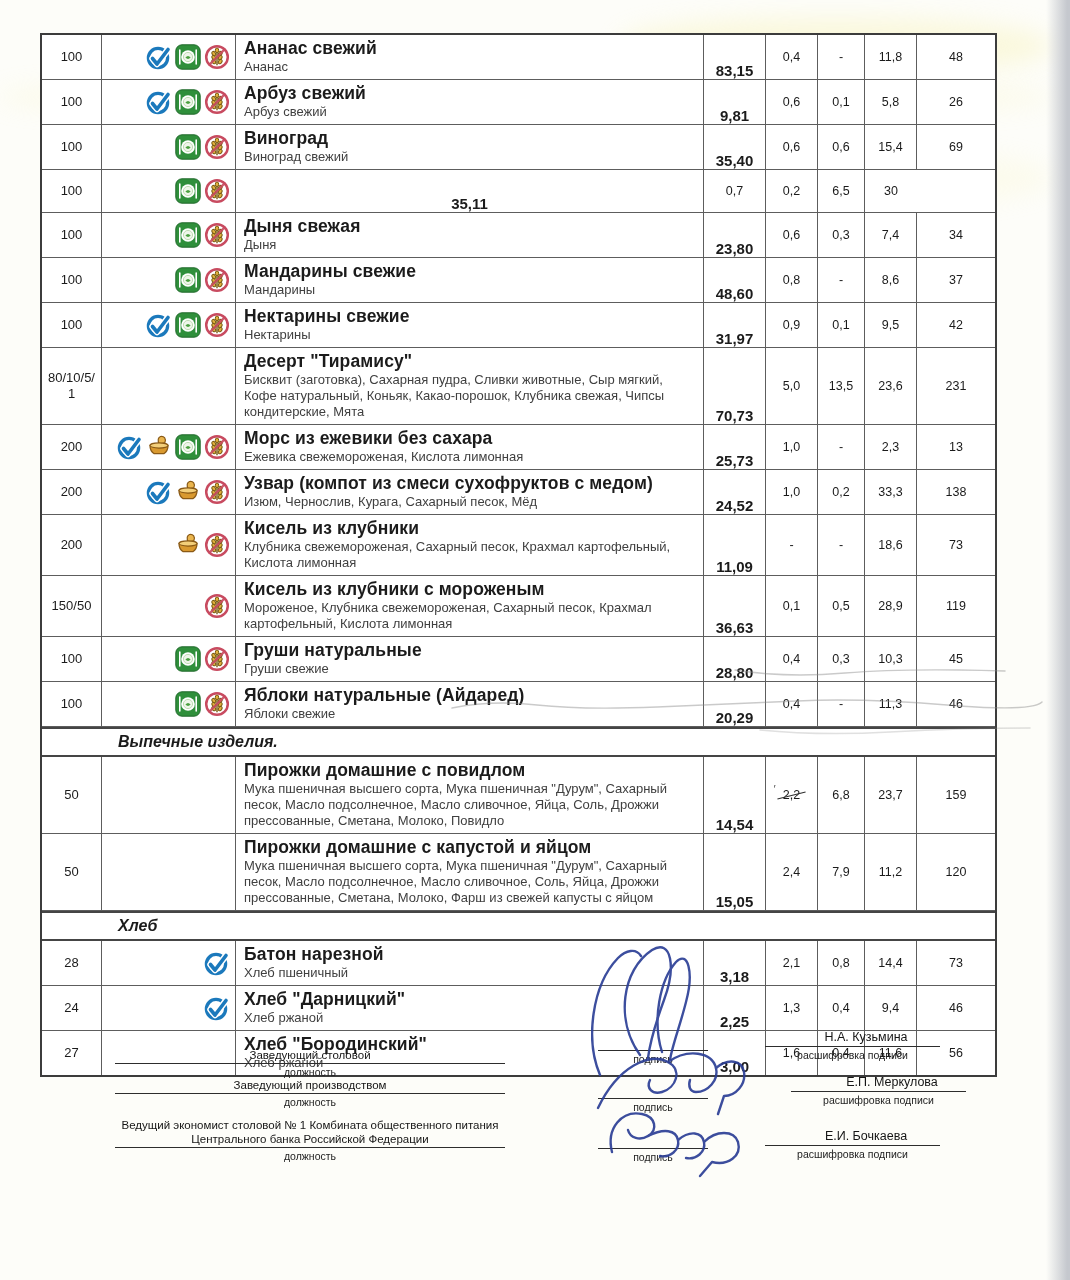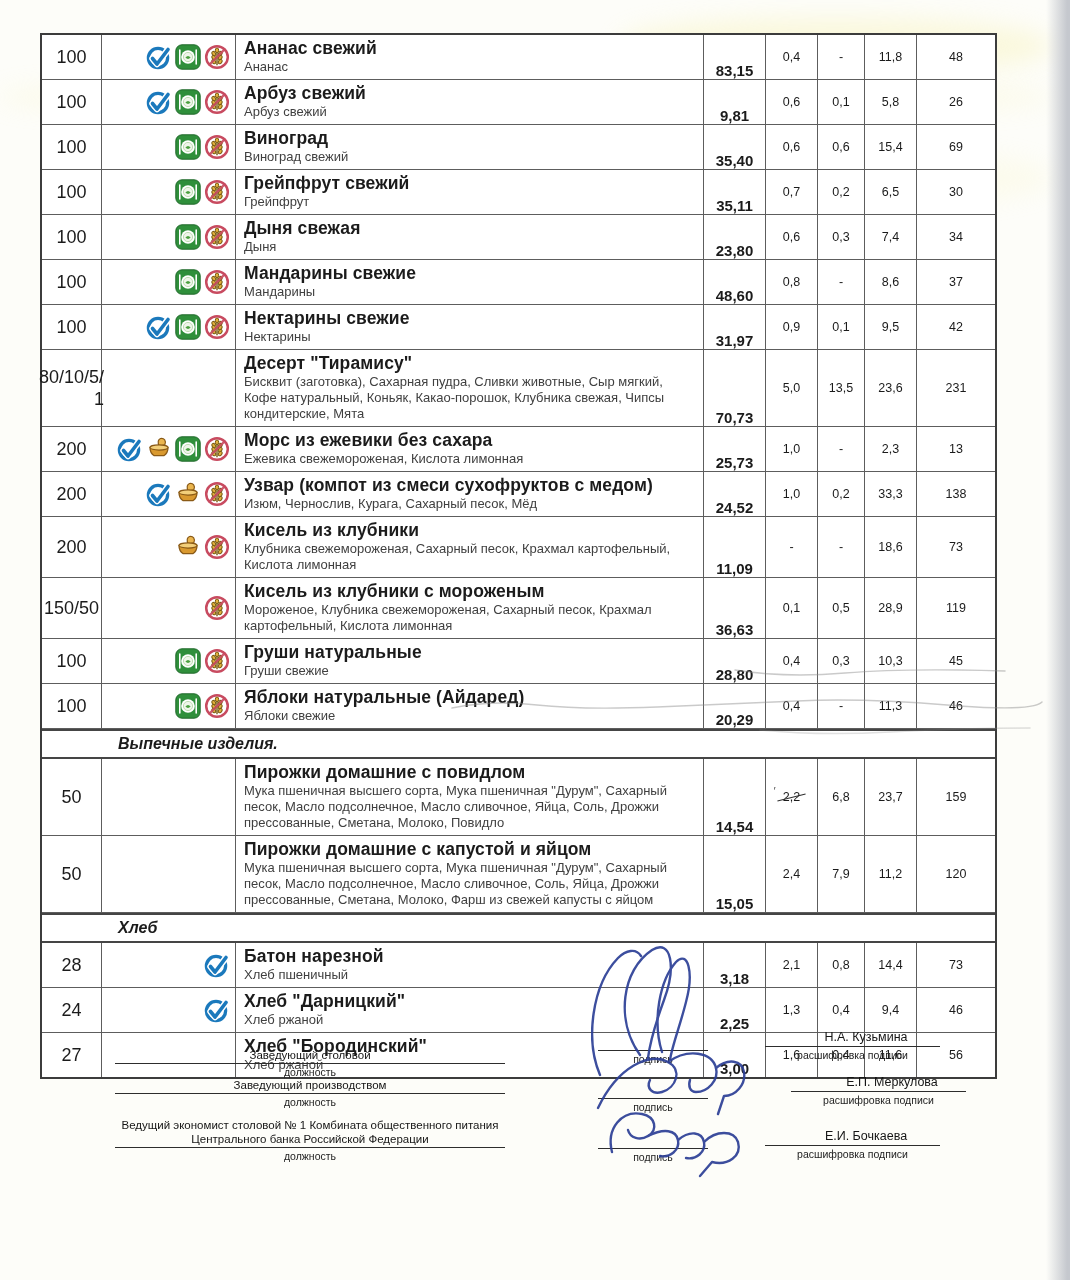--- a/index.html
+++ b/index.html
@@ -23,21 +23,21 @@
   
   .menu-table{
     position:absolute;left:40px;top:33px;width:953px;
     border:2px solid #3c3c3c;background:#fff;
   }
   .row{display:grid;grid-template-columns:60px 134px 468px 62px 52px 47px 52px 78px;border-bottom:1px solid #5d5d5d;}
   .row:last-child{border-bottom:none;}
   .row.item{min-height:42px;}
   .cell{border-right:1px solid #5d5d5d;display:flex;align-items:center;justify-content:center;box-sizing:border-box;}
   .cell.last{border-right:none;}
-  .cell.portion{font-size:18px;text-align:right;padding:2px;}
+  .cell.portion{font-size:13px;text-align:center;padding:2px;}
   .cell.portion span{white-space:pre-line;line-height:1.25;}
   .cell.icons{justify-content:flex-end;gap:3px;padding:2px 5px 2px 2px;}
   .cell.icons svg{display:block;}
   .cell.name{flex-direction:column;align-items:flex-start;justify-content:center;padding:3px 10px 4px 8px;}
   .dish-name{font-weight:bold;font-size:17.5px;line-height:20px;letter-spacing:.1px;}
   .dish-ingredients{font-size:13px;line-height:16px;margin-top:1px;color:#404040;}
   .cell.num{font-size:12.5px;}
   .cell.price{font-weight:bold;font-size:15px;align-items:flex-end;}
   .struck{position:relative;display:inline-block;padding:0 2px;}
   .struck::before{content:"";position:absolute;left:-4px;right:-4px;top:52%;border-top:1.8px solid #2e2e2e;transform:rotate(-14deg);}
@@ -249,24 +249,20 @@
     <ellipse cx="9.8" cy="9.6" rx="1.7" ry="2.3" fill="#e2b23c" stroke="#7a5c12" stroke-width="1" transform="rotate(-32 9.8 9.6)"></ellipse>
     <ellipse cx="16.2" cy="9.6" rx="1.7" ry="2.3" fill="#e2b23c" stroke="#7a5c12" stroke-width="1" transform="rotate(32 16.2 9.6)"></ellipse>
     <ellipse cx="9.8" cy="13.6" rx="1.7" ry="2.3" fill="#e2b23c" stroke="#7a5c12" stroke-width="1" transform="rotate(-32 9.8 13.6)"></ellipse>
     <ellipse cx="16.2" cy="13.6" rx="1.7" ry="2.3" fill="#e2b23c" stroke="#7a5c12" stroke-width="1" transform="rotate(32 16.2 13.6)"></ellipse>
     <ellipse cx="9.8" cy="17.6" rx="1.7" ry="2.3" fill="#e2b23c" stroke="#7a5c12" stroke-width="1" transform="rotate(-32 9.8 17.6)"></ellipse>
     <ellipse cx="16.2" cy="17.6" rx="1.7" ry="2.3" fill="#e2b23c" stroke="#7a5c12" stroke-width="1" transform="rotate(32 16.2 17.6)"></ellipse>
     <path d="M5.4 20.6 L 20.6 5.4" stroke="#c84b60" stroke-width="2.2" stroke-linecap="round" opacity="0.9"></path>
   </svg>
           </span>
         </div>
-    <div class="cell name">
-      <div class="dish-name">Грейпфрут свежий</div>
-      <div class="dish-ingredients">Грейпфрут</div>
-    </div>
     <div class="cell num price">
           <span>35,11</span>
         </div>
     <div class="cell num">
           <span>0,7</span>
         </div>
     <div class="cell num">
           <span>0,2</span>
         </div>
     <div class="cell num">

